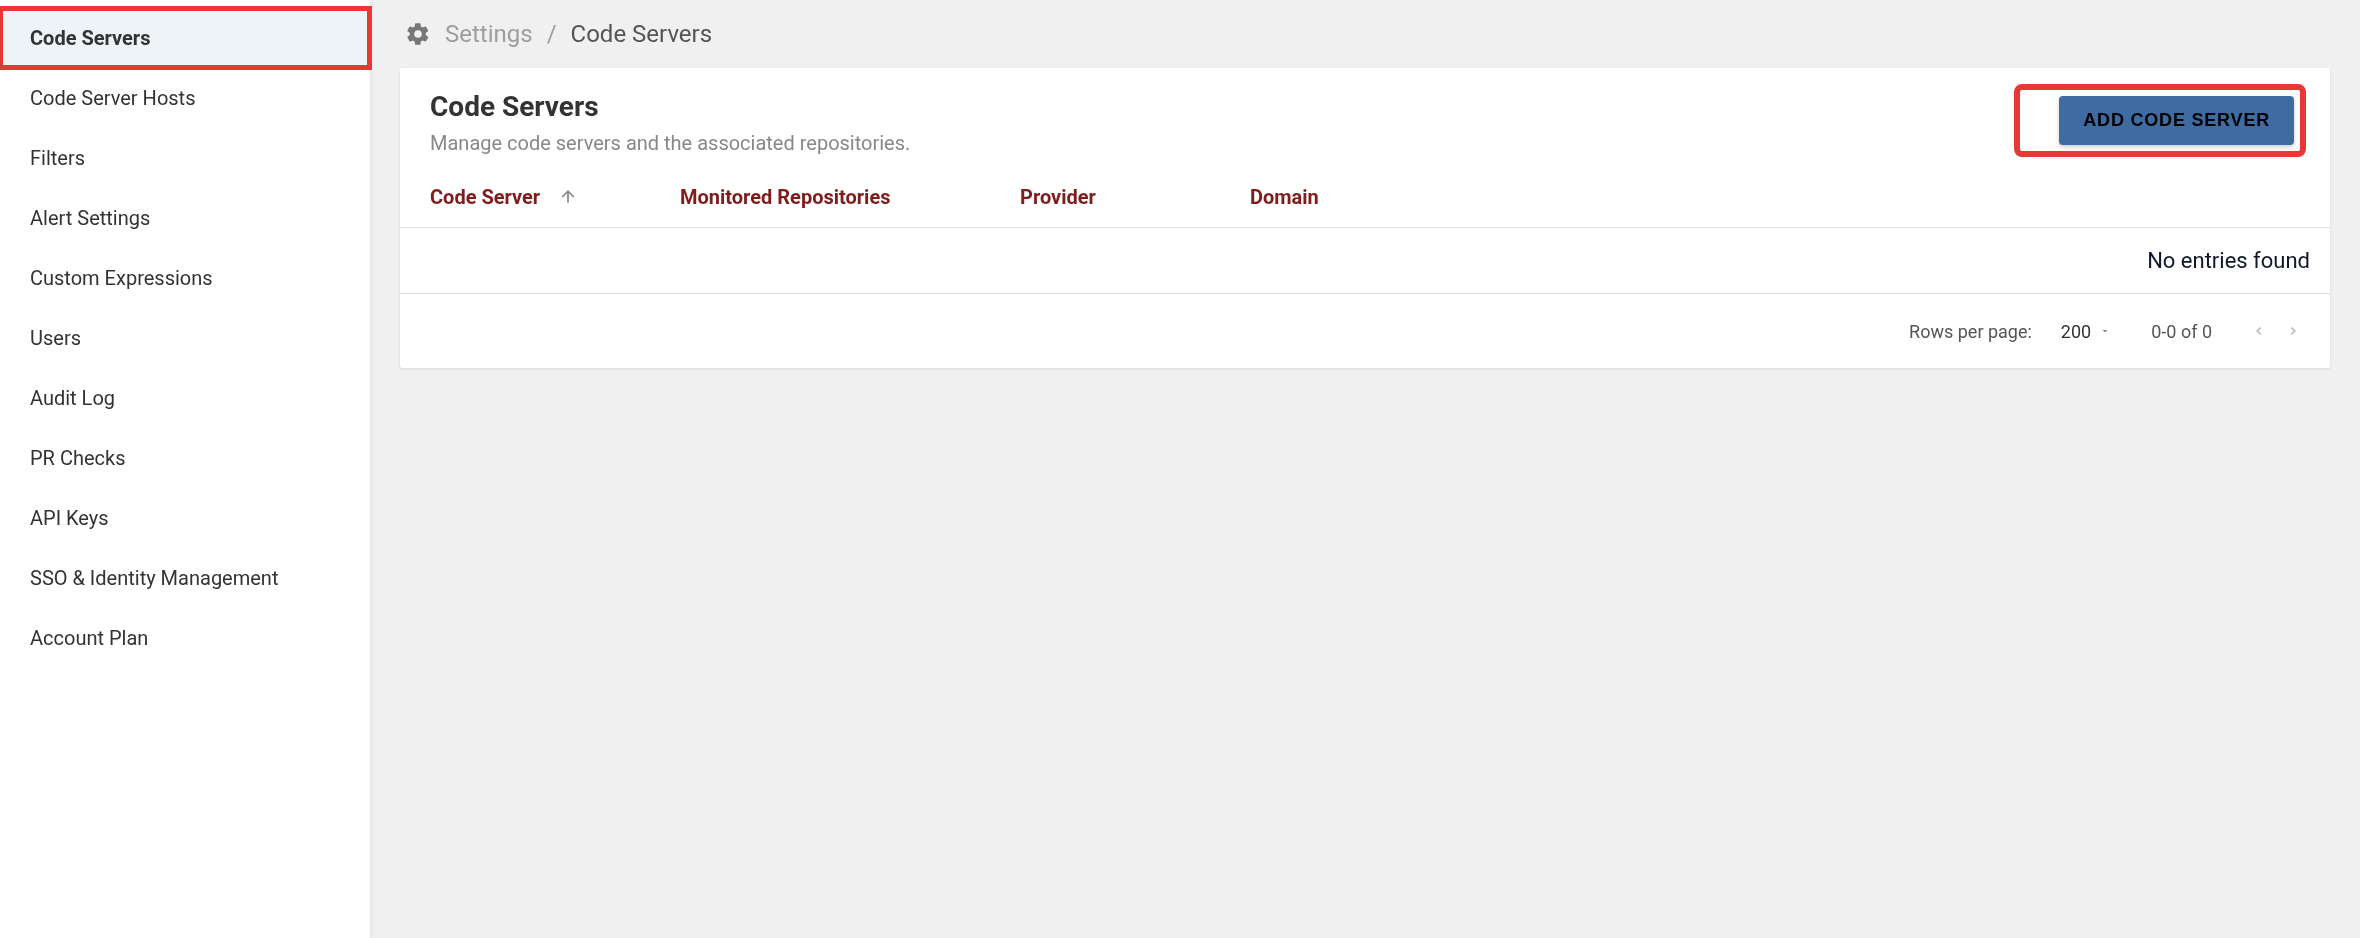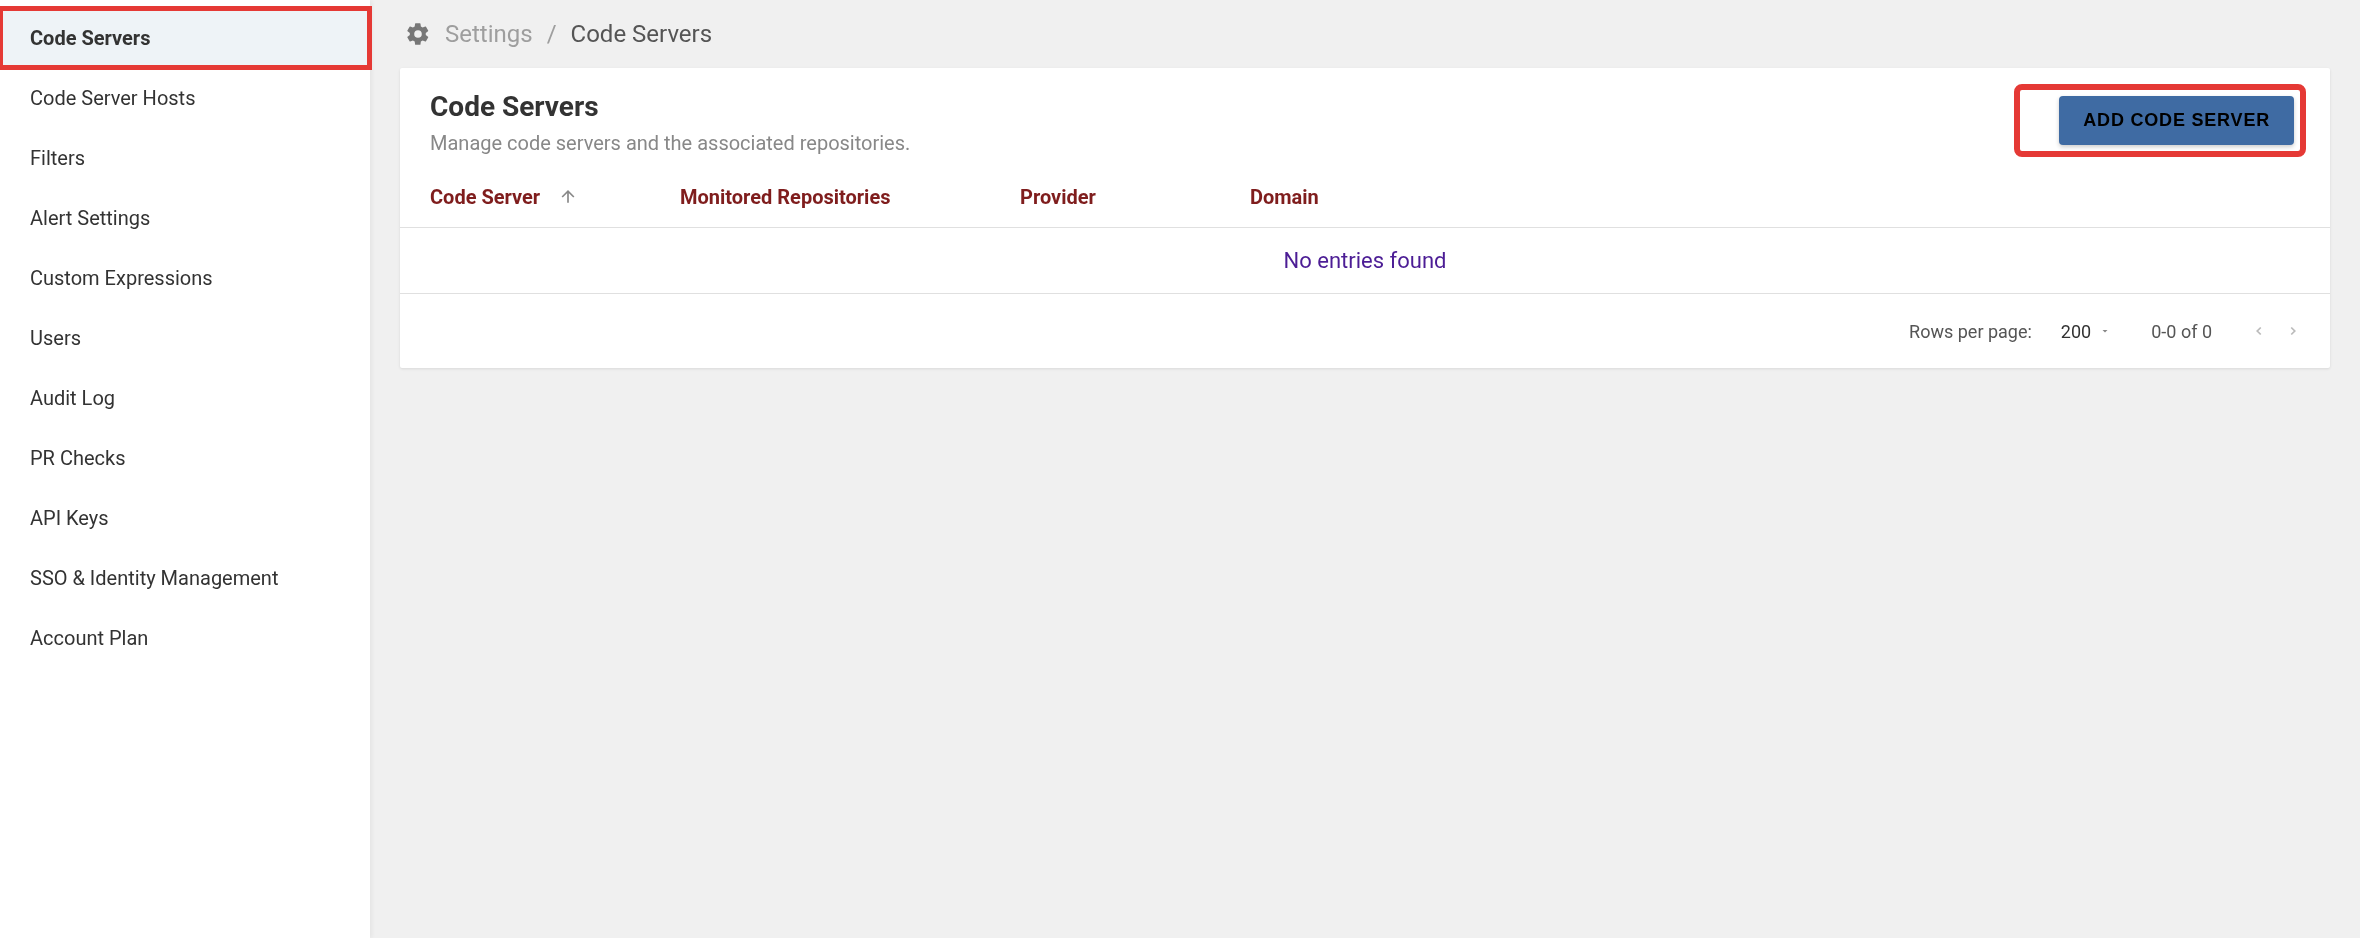--- a/index.html
+++ b/index.html
@@ -116,24 +116,24 @@
     .col-code-server { width: 250px; display: flex; align-items: center; gap: 18px; }
     .col-monitored { width: 340px; }
     .col-provider { width: 230px; }
     .col-domain { width: 280px; }
     .col-actions { flex: 1; text-align: right; }
     .sort-arrow {
       color: #888;
       font-weight: normal;
     }
     .table-empty {
-      text-align: center;
+      text-align: right;
       padding: 20px;
       font-size: 22px;
-      color: #4c1d95;
+      color: #0f172a;
       border-bottom: 1px solid #e0e0e0;
     }
     .table-footer {
       display: flex;
       justify-content: flex-end;
       align-items: center;
       padding: 26px 30px;
       gap: 40px;
       font-size: 18px;
       color: #555;

